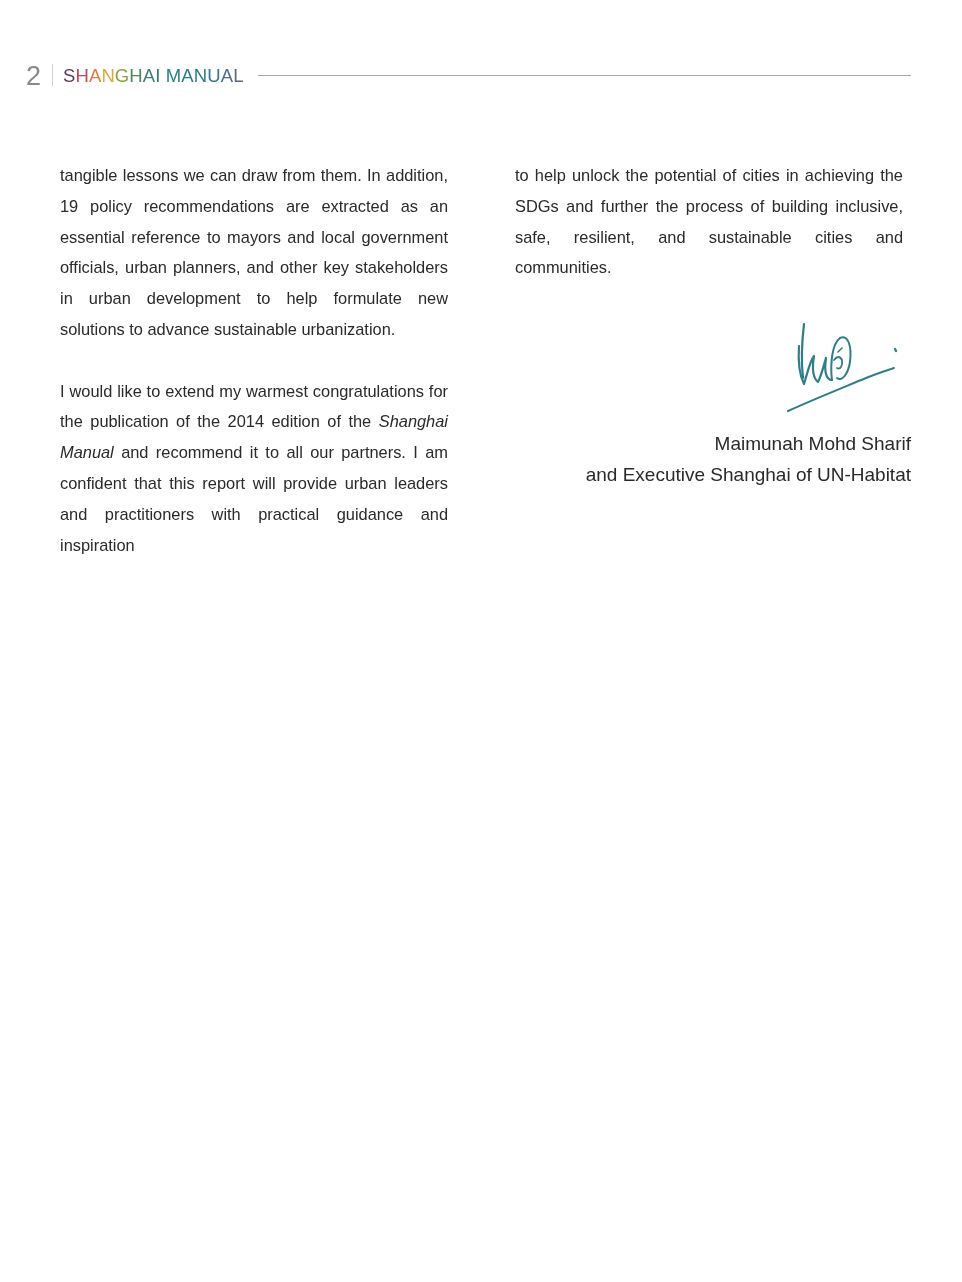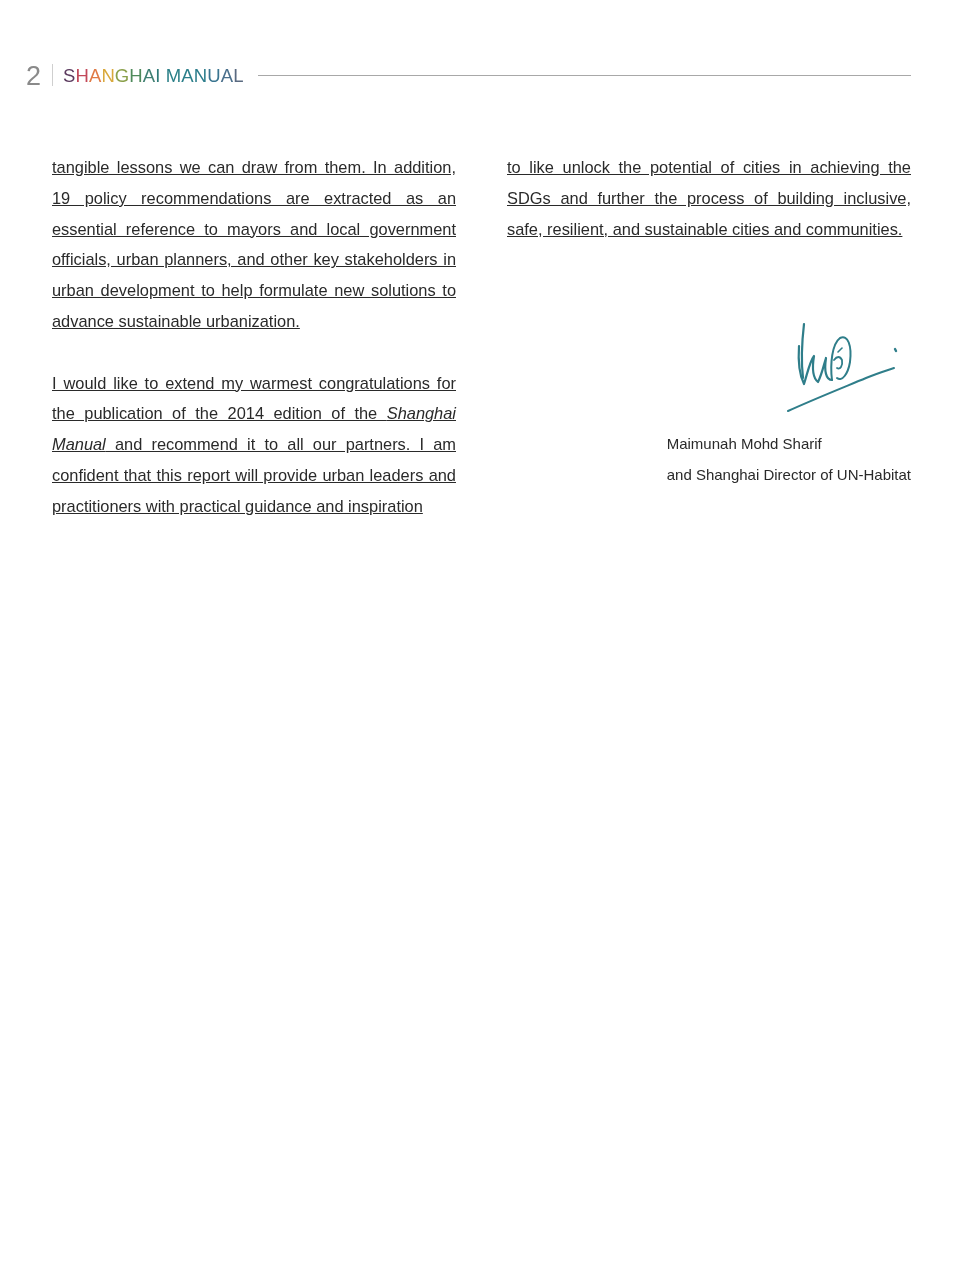--- a/index.html
+++ b/index.html
@@ -62,39 +62,39 @@
       position: absolute;
       top: 152px;
       width: 404px;
       font-size: 16.4px;
       line-height: 30.8px;
       color: #2a2a2a;
     }
     .col-left { left: 52px; }
     .col-right { left: 507px; }
     .para {
-      margin: 0;
+      margin: 8px;
       text-align: justify;
-      text-decoration: underline;
     }
     .para + .para { margin-top: 30.8px; }
     .para em { font-style: italic; }
 
     .signature {
       position: absolute;
       left: 782px;
       top: 316px;
       width: 124px;
       height: 100px;
     }
     .signoff {
       position: absolute;
       right: 51px;
       top: 429px;
-      font-size: 15px;
+      text-align: right;
+      font-size: 19px;
       line-height: 30.8px;
       color: #2a2a2a;
     }
     .signoff div { white-space: nowrap; }
   </style>
 </head>
 <body>
 
 <div class="header">
   <div class="page-number">2</div>
@@ -102,29 +102,29 @@
   <div class="manual-title" id="manual-title"><span style="color: rgb(91, 58, 94);">S</span><span style="color: rgb(194, 72, 90);">H</span><span style="color: rgb(224, 122, 69);">A</span><span style="color: rgb(217, 169, 60);">N</span><span style="color: rgb(138, 160, 74);">G</span><span style="color: rgb(79, 138, 91);">H</span><span style="color: rgb(63, 127, 114);">A</span><span style="color: rgb(47, 122, 120);">I</span><span style="color: rgb(47, 122, 120);">&nbsp;</span><span style="color: rgb(43, 128, 136);">M</span><span style="color: rgb(43, 127, 138);">A</span><span style="color: rgb(45, 125, 140);">N</span><span style="color: rgb(58, 117, 144);">U</span><span style="color: rgb(74, 111, 140);">A</span><span style="color: rgb(90, 106, 128);">L</span></div>
   <div class="header-rule"></div>
 </div>
 
 <div class="col col-left">
   <p class="para">tangible lessons we can draw from them. In addition, 19 policy recommendations are extracted as an essential reference to mayors and local government officials, urban planners, and other key stakeholders in urban development to help formulate new solutions to advance sustainable urbanization.</p>
   <p class="para"><span>I would like to extend my warmest congratulations for the publication of the 2014 edition of the </span><em>Shanghai Manual</em><span> and recommend it to all our partners. I am confident that this report will provide urban leaders and practitioners with practical guidance and inspiration</span></p>
 </div>
 
 <div class="col col-right">
-  <p class="para">to like unlock the potential of cities in achieving the SDGs and further the process of building inclusive, safe, resilient, and sustainable cities and communities.</p>
+  <p class="para">to help unlock the potential of cities in achieving the SDGs and further the process of building inclusive, safe, resilient, and sustainable cities and communities.</p>
 </div>
 
 <svg class="signature" viewBox="0 0 124 100" fill="none" id="signature-svg">
   <path d="M22 8 C 20 25, 19 45, 21 62" stroke-width="2.2" stroke-linecap="round" stroke="#2f7e8a"></path>
   <path d="M17 30 C 16 45, 17 58, 22 68 C 26 55, 28 45, 32 40 C 30 52, 31 62, 36 66 C 40 58, 42 48, 44 42 C 42 55, 44 64, 50 64" stroke-width="2.2" stroke-linecap="round" stroke-linejoin="round" stroke="#2f7e8a"></path>
   <path d="M50 64 C 48 48, 50 28, 58 22 C 66 18, 70 30, 68 46 C 66 58, 60 66, 55 62" stroke-width="2" stroke-linecap="round" stroke="#2f7e8a"></path>
   <path d="M52 44 C 55 40, 58 40, 60 44 C 61 50, 58 54, 55 52" stroke-width="1.8" stroke-linecap="round" stroke="#2f7e8a"></path>
   <path d="M56 36 L 60 32" stroke-width="1.6" stroke-linecap="round" stroke="#2f7e8a"></path>
   <path d="M6 95 C 30 84, 60 72, 84 62 C 96 57, 106 54, 112 52" stroke-width="2" stroke-linecap="round" stroke="#2f7e8a"></path>
   <path d="M113 33 L 114 35" stroke-width="2.4" stroke-linecap="round" stroke="#2f7e8a"></path>
 </svg>
 
 <div class="signoff">
   <div>Maimunah Mohd Sharif</div>
-  <div>and Shanghai Director of UN-Habitat</div>
+  <div>and Executive Shanghai of UN-Habitat</div>
 </div>
 
 </body></html>

